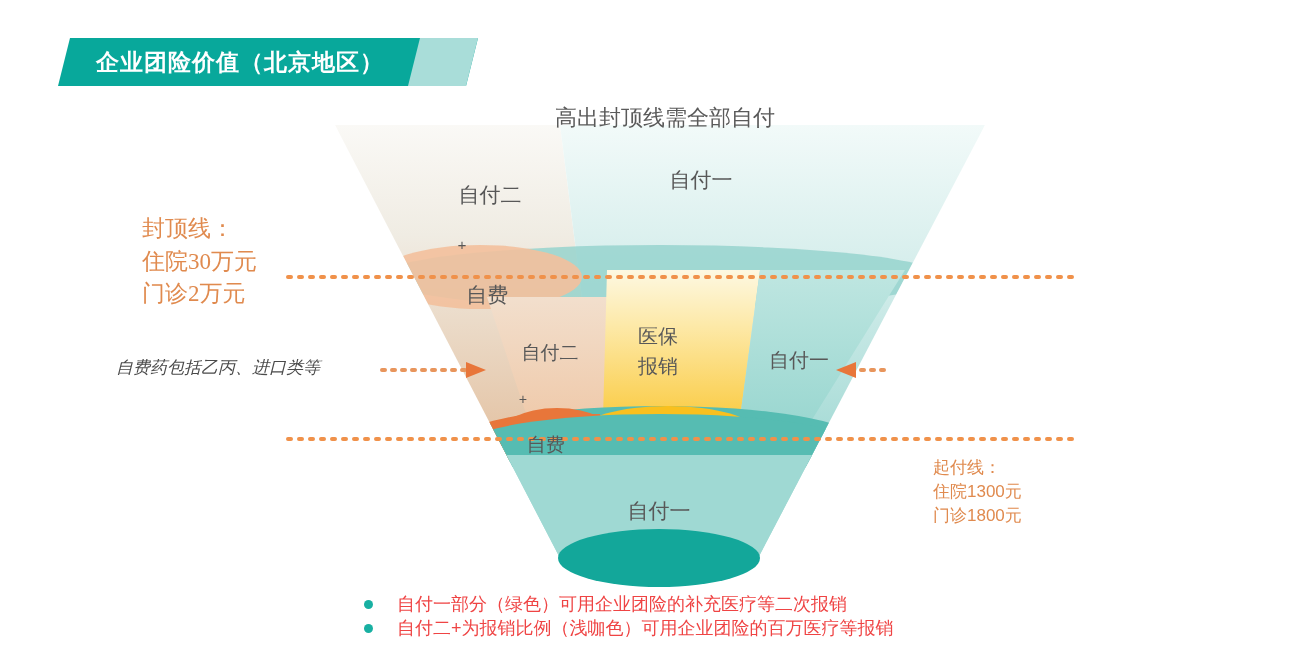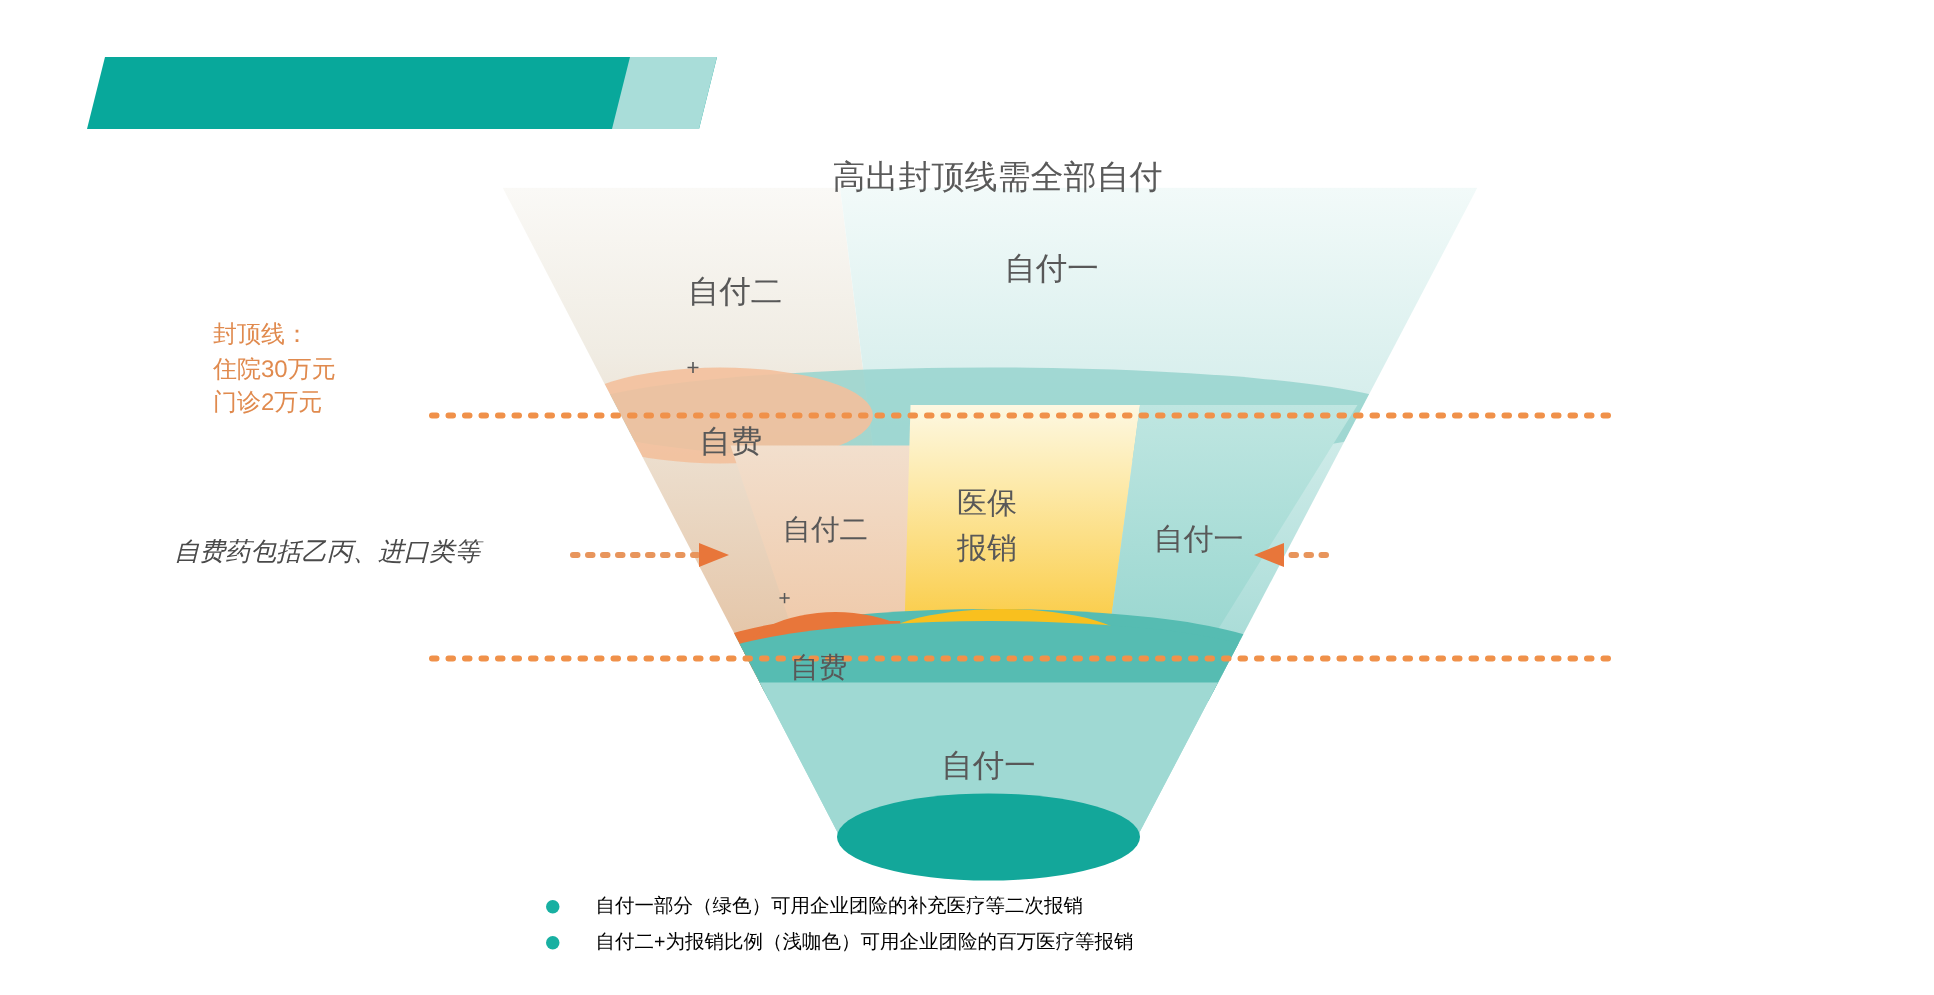--- a/index.html
+++ b/index.html
@@ -100,22 +100,23 @@
   }
 
   
   .annot {
     position: absolute;
     line-height: 1.42;
     white-space: pre;
   }
   #annot-cap {
     left: 142px; top: 213px;
-    font-size: 16px;
+    font-size: 23px;
     color: #e08a4e;
+    font-family: Liberation Serif, serif;
   }
   #annot-deductible {
     left: 933px; top: 456px;
     font-size: 17px;
     color: #e08a4e;
   }
   #annot-selfpay-drugs {
     left: 116px; top: 356px;
     font-size: 17px;
     color: #4a4a4a;
@@ -142,36 +143,37 @@
   }
   .legend-bullet {
     width: 9px;
     height: 9px;
     border-radius: 50%;
     background: #18b0a2;
     flex: 0 0 auto;
     margin-right: 24px;
   }
   .legend-text {
-    font-size: 13px;
-    color: #000000;
+    font-size: 18px;
+    color: #ef4444;
     white-space: pre;
   }
 </style>
 </head>
 <body>
 
 <div id="page">
 
   <div id="header-banner">
     <svg width="420" height="48" viewBox="0 0 420 48" xmlns="http://www.w3.org/2000/svg">
       <polygon points="12,0 420,0 408,48 0,48" fill="#08a89b"></polygon>
       <polygon points="362,0 420,0 408,48 350,48" fill="#a9ddd9"></polygon>
     </svg>
   </div>
+  <div id="banner-title">企业团险价值（北京地区）</div>
 
   <svg id="funnel-graphic" viewBox="0 0 1289 663" xmlns="http://www.w3.org/2000/svg">
     <defs>
       <linearGradient id="gradBeige" x1="0" y1="0" x2="0" y2="1">
         <stop offset="0%" stop-color="#faf9f6"></stop>
         <stop offset="35%" stop-color="#f0ece3"></stop>
         <stop offset="100%" stop-color="#e4c3a4"></stop>
       </linearGradient>
       <linearGradient id="gradBeigeLower" x1="0" y1="0" x2="0" y2="1">
         <stop offset="0%" stop-color="#f2dfcd"></stop>
@@ -279,20 +281,23 @@
 报销</div>
 
   <div class="funnel-label" id="label-mid-right">自付一</div>
 
   <div class="funnel-label" id="label-bottom">自付一</div>
 
   <div class="annot" id="annot-cap">封顶线：
 住院30万元
 门诊2万元</div>
 
+  <div class="annot" id="annot-deductible">起付线：
+住院1300元
+门诊1800元</div>
 
   <div class="annot" id="annot-selfpay-drugs">自费药包括乙丙、进口类等</div>
 
 
   <div id="legend">
     <div class="legend-row">
       <span class="legend-bullet"></span>
       <span class="legend-text">自付一部分（绿色）可用企业团险的补充医疗等二次报销</span>
     </div>
     <div class="legend-row">

